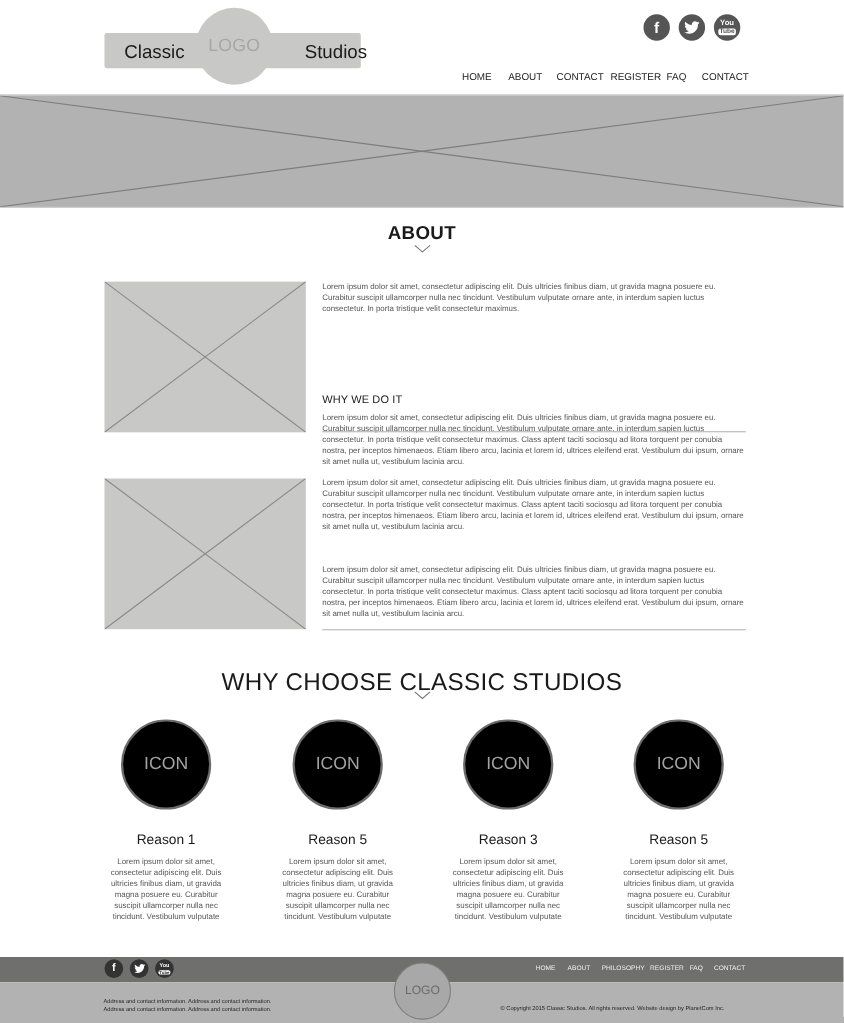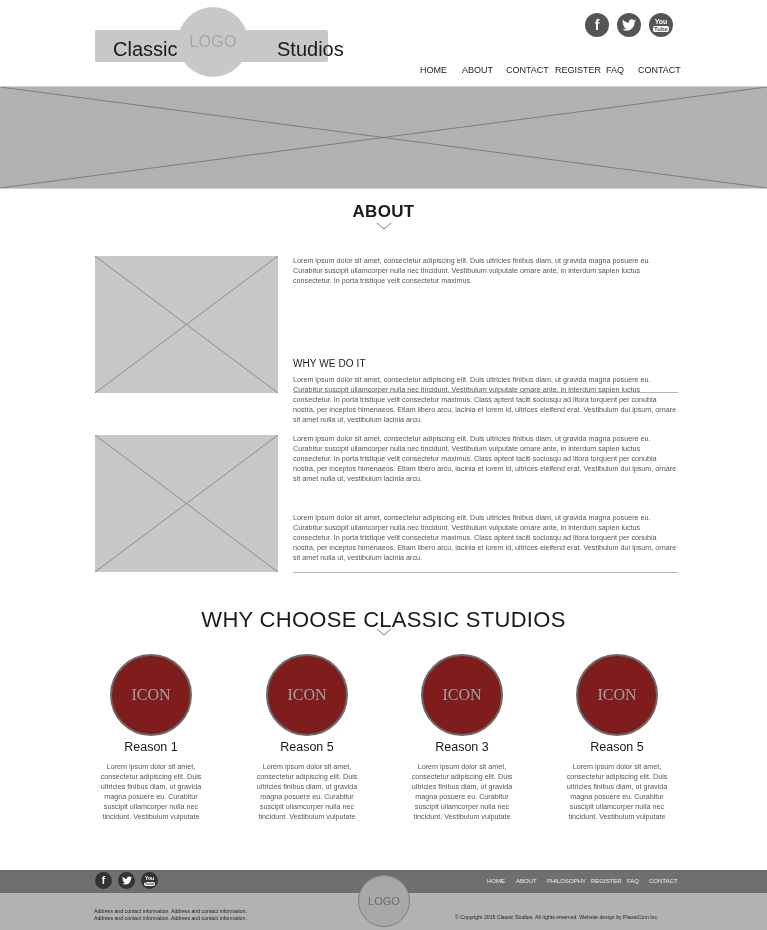--- a/index.html
+++ b/index.html
@@ -3,21 +3,21 @@
 <meta charset="utf-8">
 <style>
   * { box-sizing: border-box; margin: 0; padding: 0; }
   html, body { width: 767px; height: 930px; overflow: hidden; background: #ffffff; }
   body { position: relative; font-family: "Liberation Sans", sans-serif; color: #1a1a1a; }
 
   
   .logo-bar { position: absolute; left: 95px; top: 30px; width: 233px; height: 32px; background: #c8c8c7; border-radius: 2px; }
   .logo-circle { position: absolute; left: 178px; top: 7px; width: 70px; height: 70px; border-radius: 50%; background: #c8c8c7; display: flex; align-items: center; justify-content: center; }
   .logo-circle span { font-size: 16px; color: #a6a6a6; letter-spacing: 0.3px; }
-  .logo-word { position: absolute; top: 38px; font-size: 20px; color: #1a1a1a; }
+  .logo-word { position: absolute; top: 38px; font-size: 17px; color: #1a1a1a; }
   .logo-left { left: 113px; }
   .logo-right { left: 277px; }
 
   .social { position: absolute; display: flex; }
   .social .ic { border-radius: 50%; display: flex; align-items: center; justify-content: center; color: #fff; font-weight: bold; }
   .social-top { left: 585px; top: 13px; gap: 8px; }
   .social-top .ic { width: 24px; height: 24px; background: #555555; font-size: 14px; }
   .social-foot { left: 95px; top: 872px; gap: 6px; }
   .social-foot .ic { width: 17px; height: 17px; background: #333333; font-size: 10px; }
   .yt { display: flex; flex-direction: column; align-items: center; line-height: 1; }
@@ -41,23 +41,23 @@
   .ph { position: absolute; width: 183px; height: 137px; background: #c8c8c7; }
   .ph svg { position: absolute; left: 0; top: 0; }
 
   .blk { position: absolute; left: 293px; width: 385px; }
   .blk h3 { font-size: 10px; font-weight: normal; color: #1a1a1a; margin-bottom: 6px; letter-spacing: 0.1px; }
   .blk p { font-size: 7.2px; line-height: 10px; color: #555; }
   .rule { position: absolute; left: 293px; width: 385px; height: 1px; background: #b5b5b5; }
 
   
   .reason { position: absolute; top: 654px; width: 120px; text-align: center; }
-  .reason .circle { width: 82px; height: 82px; margin: 0 auto; border-radius: 50%; background: #7f1d1d; border: 2px solid #6b6b6b; display: flex; align-items: center; justify-content: center; font-family: Liberation Serif, serif; }
+  .reason .circle { width: 82px; height: 82px; margin: 0 auto; border-radius: 50%; background: #000000; border: 2px solid #6b6b6b; display: flex; align-items: center; justify-content: center; }
   .reason .circle span { font-size: 16px; color: #a3a3a3; }
-  .reason h4 { font-size: 12.5px; font-weight: normal; color: #1a1a1a; margin-top: 4px; }
+  .reason h4 { font-size: 12.5px; font-weight: normal; color: #1a1a1a; margin-top: 20px; }
   .reason p { font-size: 7.2px; line-height: 10px; color: #555; margin-top: 8px; padding: 0 4px; }
 
   
   .foot-dark { position: absolute; left: 0; top: 870px; width: 767px; height: 23px; background: #6f6f6e; }
   .foot-light { position: absolute; left: 0; top: 893px; width: 767px; height: 37px; background: #b2b2b2; }
   .foot-logo { position: absolute; left: 358px; top: 875px; width: 52px; height: 52px; border-radius: 50%; background: #a8a8a8; border: 1.5px solid #7f7f7f; display: flex; align-items: center; justify-content: center; }
   .foot-logo span { font-size: 11px; color: #6a6a6a; }
   .foot-nav { position: absolute; top: 878px; left: 487px; display: flex; font-size: 6px; color: #f0f0f0; }
   .foot-addr { position: absolute; left: 94px; top: 908px; font-size: 5.2px; line-height: 7px; color: #222; }
   .foot-copy { position: absolute; left: 455px; top: 914px; font-size: 5.2px; color: #222; }

